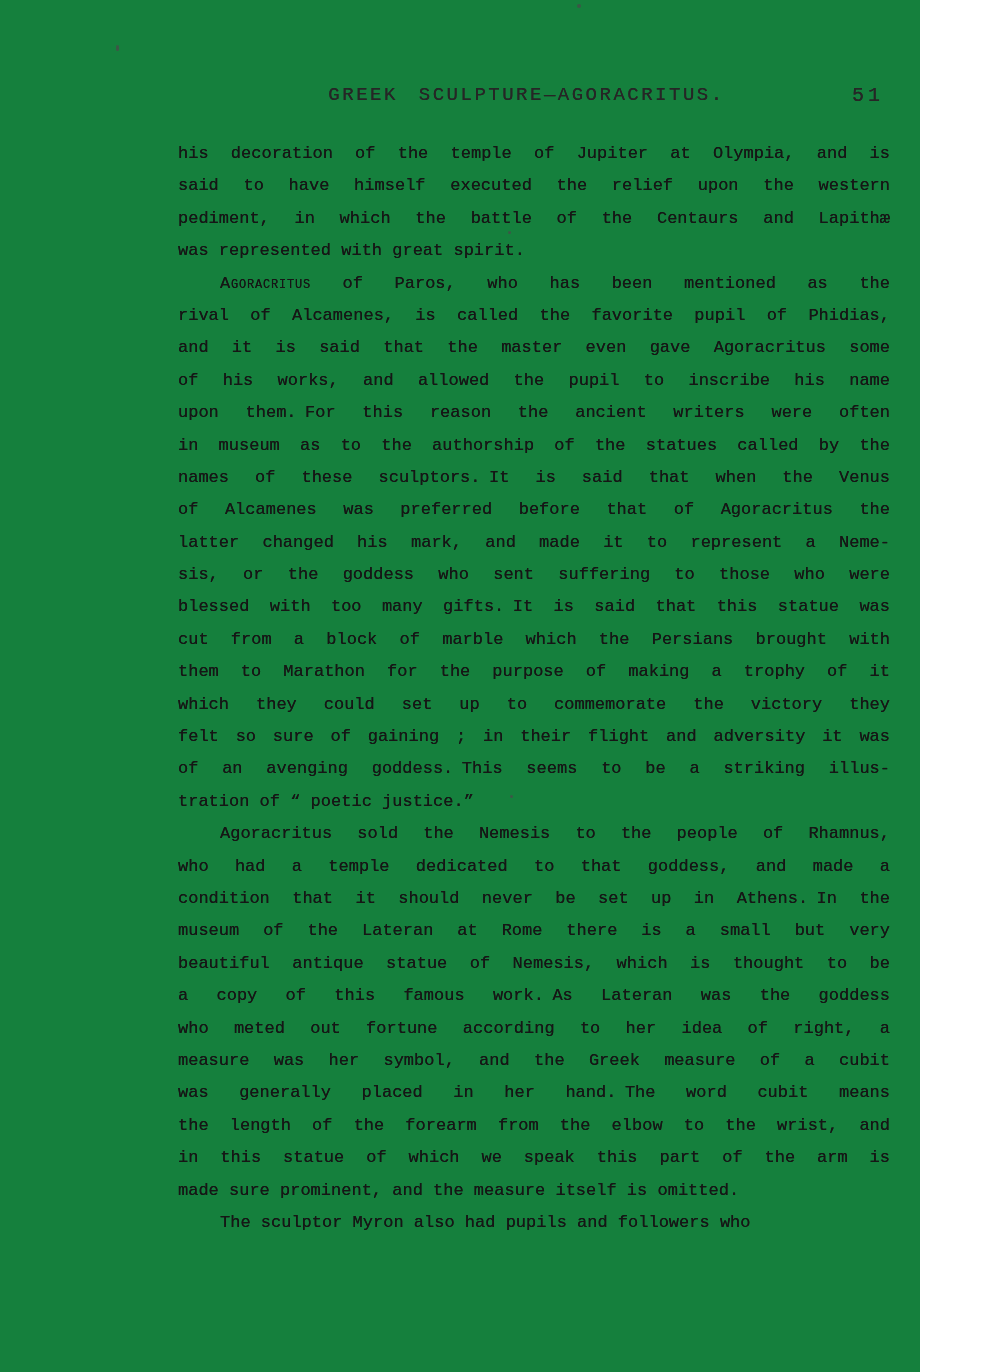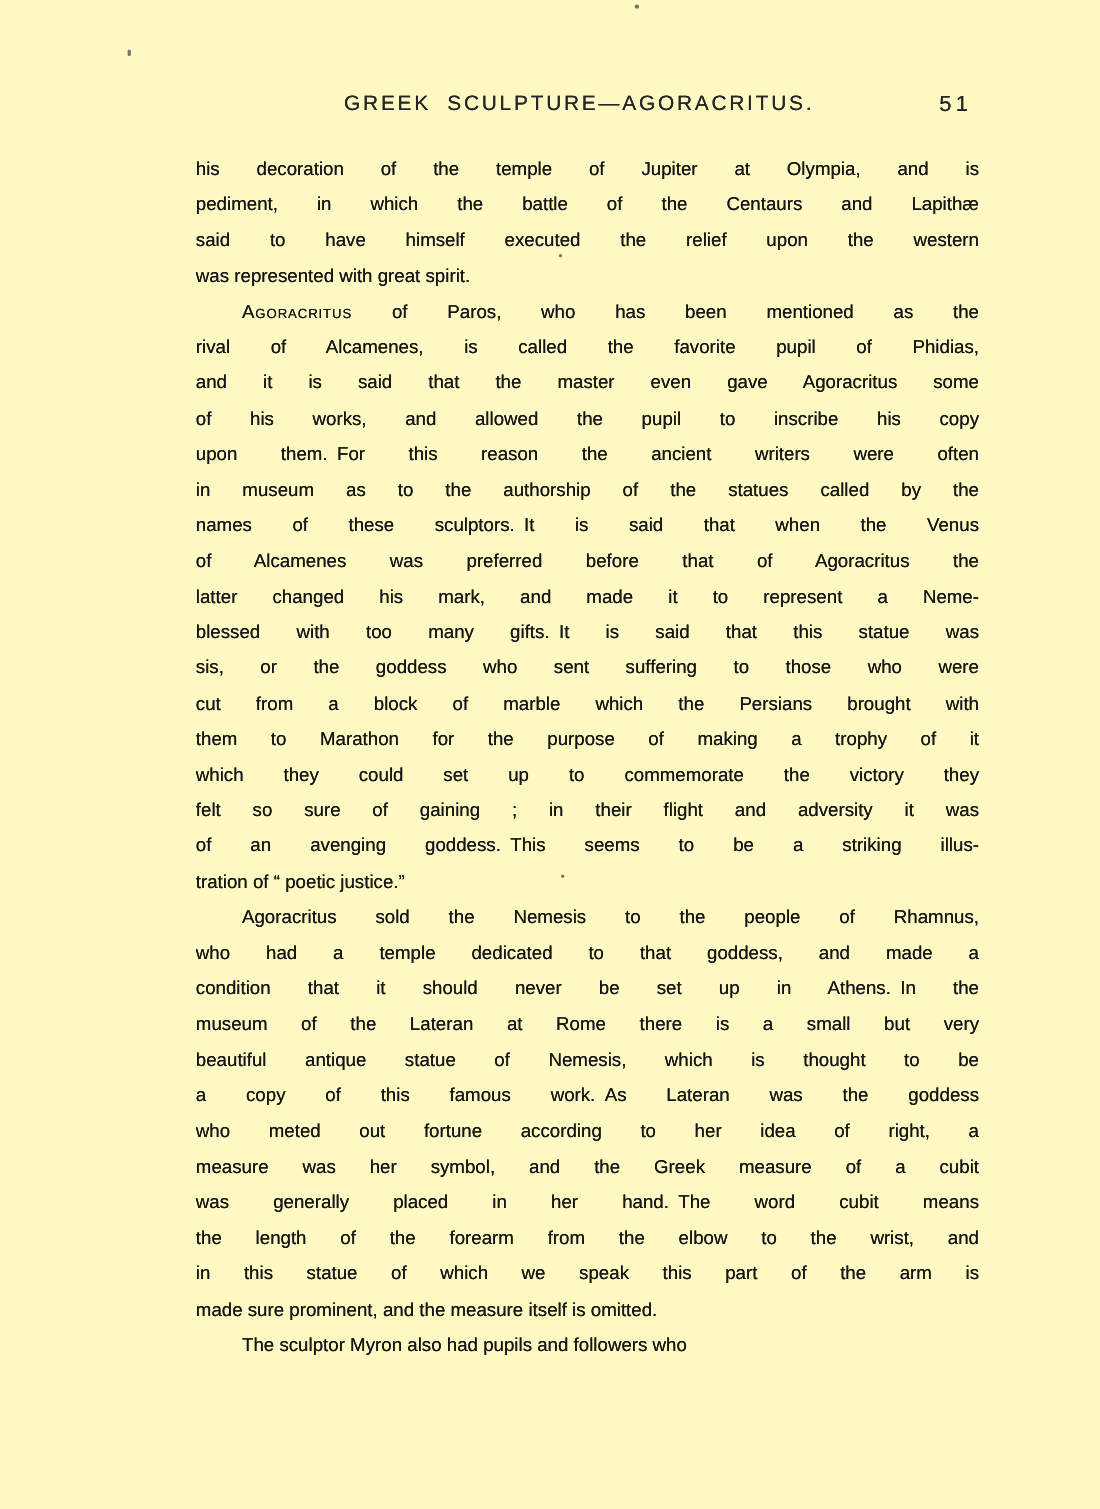--- a/index.html
+++ b/index.html
@@ -2,25 +2,25 @@
 <html><head>
 <meta charset="utf-8">
 <style>
   html, body {
     margin: 0;
     padding: 0;
     background: #ffffff;
   }
   .sheet {
     position: relative;
-    width: 1000px;
+    width: 920px;
     height: 1372px;
-    background: #fef9c3;
+    background: #15803d;
     overflow: hidden;
-    font-family: Liberation Sans, sans-serif;
+    font-family: Liberation Mono, monospace;
     color: #161616;
   }
   
   .pagehead {
     position: absolute;
     top: 84px;
     left: 163px;
     width: 727px;
     height: 26px;
   }
@@ -115,36 +115,36 @@
   <div class="speck s4"></div>
 
   <header class="pagehead">
     <span class="running-title">GREEK SCULPTURE—AGORACRITUS.</span>
     <span class="page-number">51</span>
   </header>
 
   <main class="bodytext" id="body-container">
       <div class="paragraph p0">
         <div class="line">his decoration of the temple of Jupiter at Olympia, and is</div>
+        <div class="line">said to have himself executed the relief upon the western</div>
         <div class="line">pediment, in which the battle of the Centaurs and Lapithæ</div>
-        <div class="line">said to have himself executed the relief upon the western</div>
         <div class="line last">was represented with great spirit.</div>
       </div>
       <div class="paragraph p1 indent">
         <div class="line"><span class="smallcaps">Agoracritus</span> of Paros, who has been mentioned as the</div>
         <div class="line">rival of Alcamenes, is called the favorite pupil of Phidias,</div>
         <div class="line">and it is said that the master even gave Agoracritus some</div>
-        <div class="line">of his works, and allowed the pupil to inscribe his copy</div>
+        <div class="line">of his works, and allowed the pupil to inscribe his name</div>
         <div class="line">upon them. For this reason the ancient writers were often</div>
         <div class="line">in museum as to the authorship of the statues called by the</div>
         <div class="line">names of these sculptors. It is said that when the Venus</div>
         <div class="line">of Alcamenes was preferred before that of Agoracritus the</div>
         <div class="line">latter changed his mark, and made it to represent a Neme-</div>
+        <div class="line">sis, or the goddess who sent suffering to those who were</div>
         <div class="line">blessed with too many gifts. It is said that this statue was</div>
-        <div class="line">sis, or the goddess who sent suffering to those who were</div>
         <div class="line">cut from a block of marble which the Persians brought with</div>
         <div class="line">them to Marathon for the purpose of making a trophy of it</div>
         <div class="line">which they could set up to commemorate the victory they</div>
         <div class="line">felt so sure of gaining ; in their flight and adversity it was</div>
         <div class="line">of an avenging goddess. This seems to be a striking illus-</div>
         <div class="line last">tration of “ poetic justice.”</div>
       </div>
       <div class="paragraph p2 indent">
         <div class="line">Agoracritus sold the Nemesis to the people of Rhamnus,</div>
         <div class="line">who had a temple dedicated to that goddess, and made a</div>

